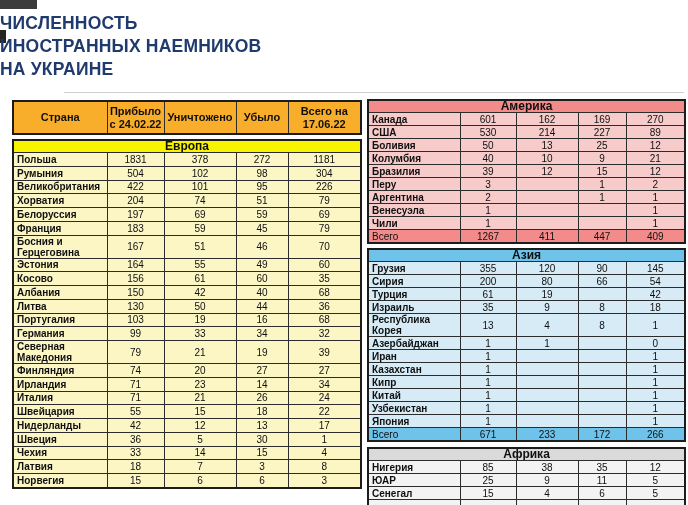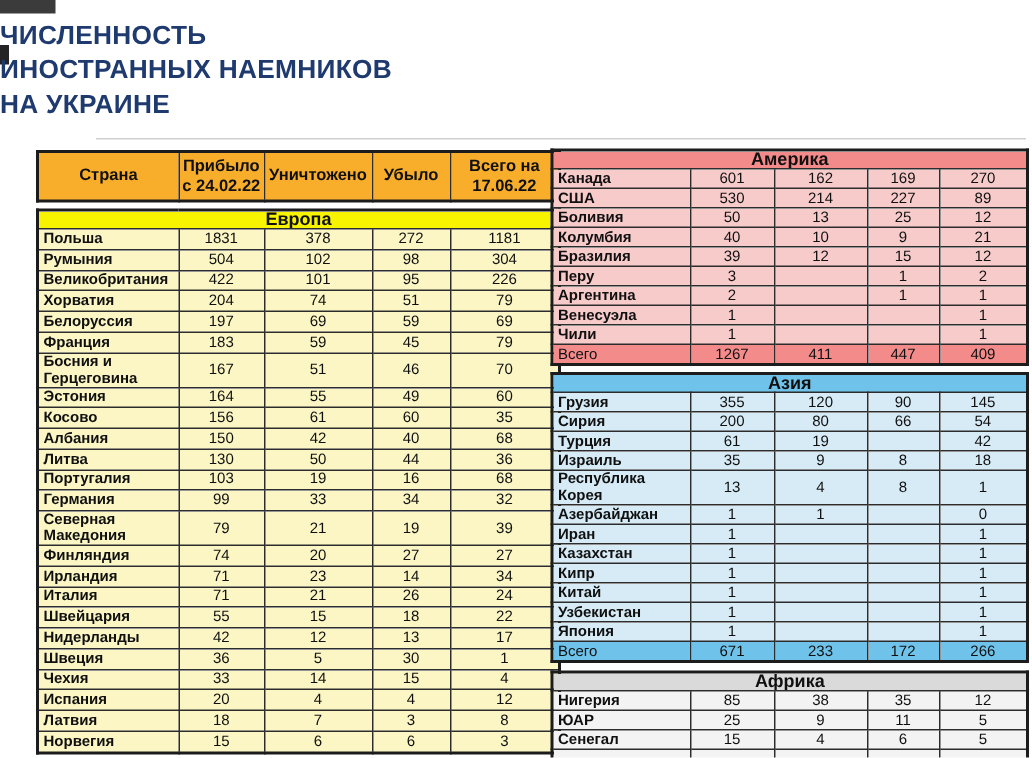--- a/index.html
+++ b/index.html
@@ -15,21 +15,21 @@
     font-size:17.5px;line-height:23px;letter-spacing:.2px;
     color:var(--title-text,#1f3a6e);
   }
   .hairline{
     position:absolute;top:92px;left:64px;width:620px;height:1px;
     background:#cfcfcf;
   }
   .artifact-a{position:absolute;left:0;top:0;width:37px;height:9px;background:#3b3b3b;}
   .artifact-b{position:absolute;left:0;top:30px;width:6px;height:13px;background:#242424;}
 
-  .left-panel{position:absolute;left:24px;top:100px;width:348px;}
+  .left-panel{position:absolute;left:12px;top:100px;width:348px;}
   .right-panel{position:absolute;left:367px;top:99px;width:317px;}
 
   table.tbl{
     border-collapse:collapse;table-layout:fixed;width:100%;
     border:2px solid var(--border,#1c1c1c);
   }
   table.tbl td{
     border:1px solid #2c2c2c;
     overflow:hidden;padding:0 2px;
     color:#101010;
@@ -260,27 +260,20 @@
             <td class="n">1</td>
           </tr>
           <tr>
             <td class="c">Чехия</td>
             <td class="n">33</td>
             <td class="n">14</td>
             <td class="n">15</td>
             <td class="n">4</td>
           </tr>
           <tr>
-            <td class="c">Испания</td>
-            <td class="n">20</td>
-            <td class="n">4</td>
-            <td class="n">4</td>
-            <td class="n">12</td>
-          </tr>
-          <tr>
             <td class="c">Латвия</td>
             <td class="n">18</td>
             <td class="n">7</td>
             <td class="n">3</td>
             <td class="n">8</td>
           </tr>
           <tr>
             <td class="c">Норвегия</td>
             <td class="n">15</td>
             <td class="n">6</td>

